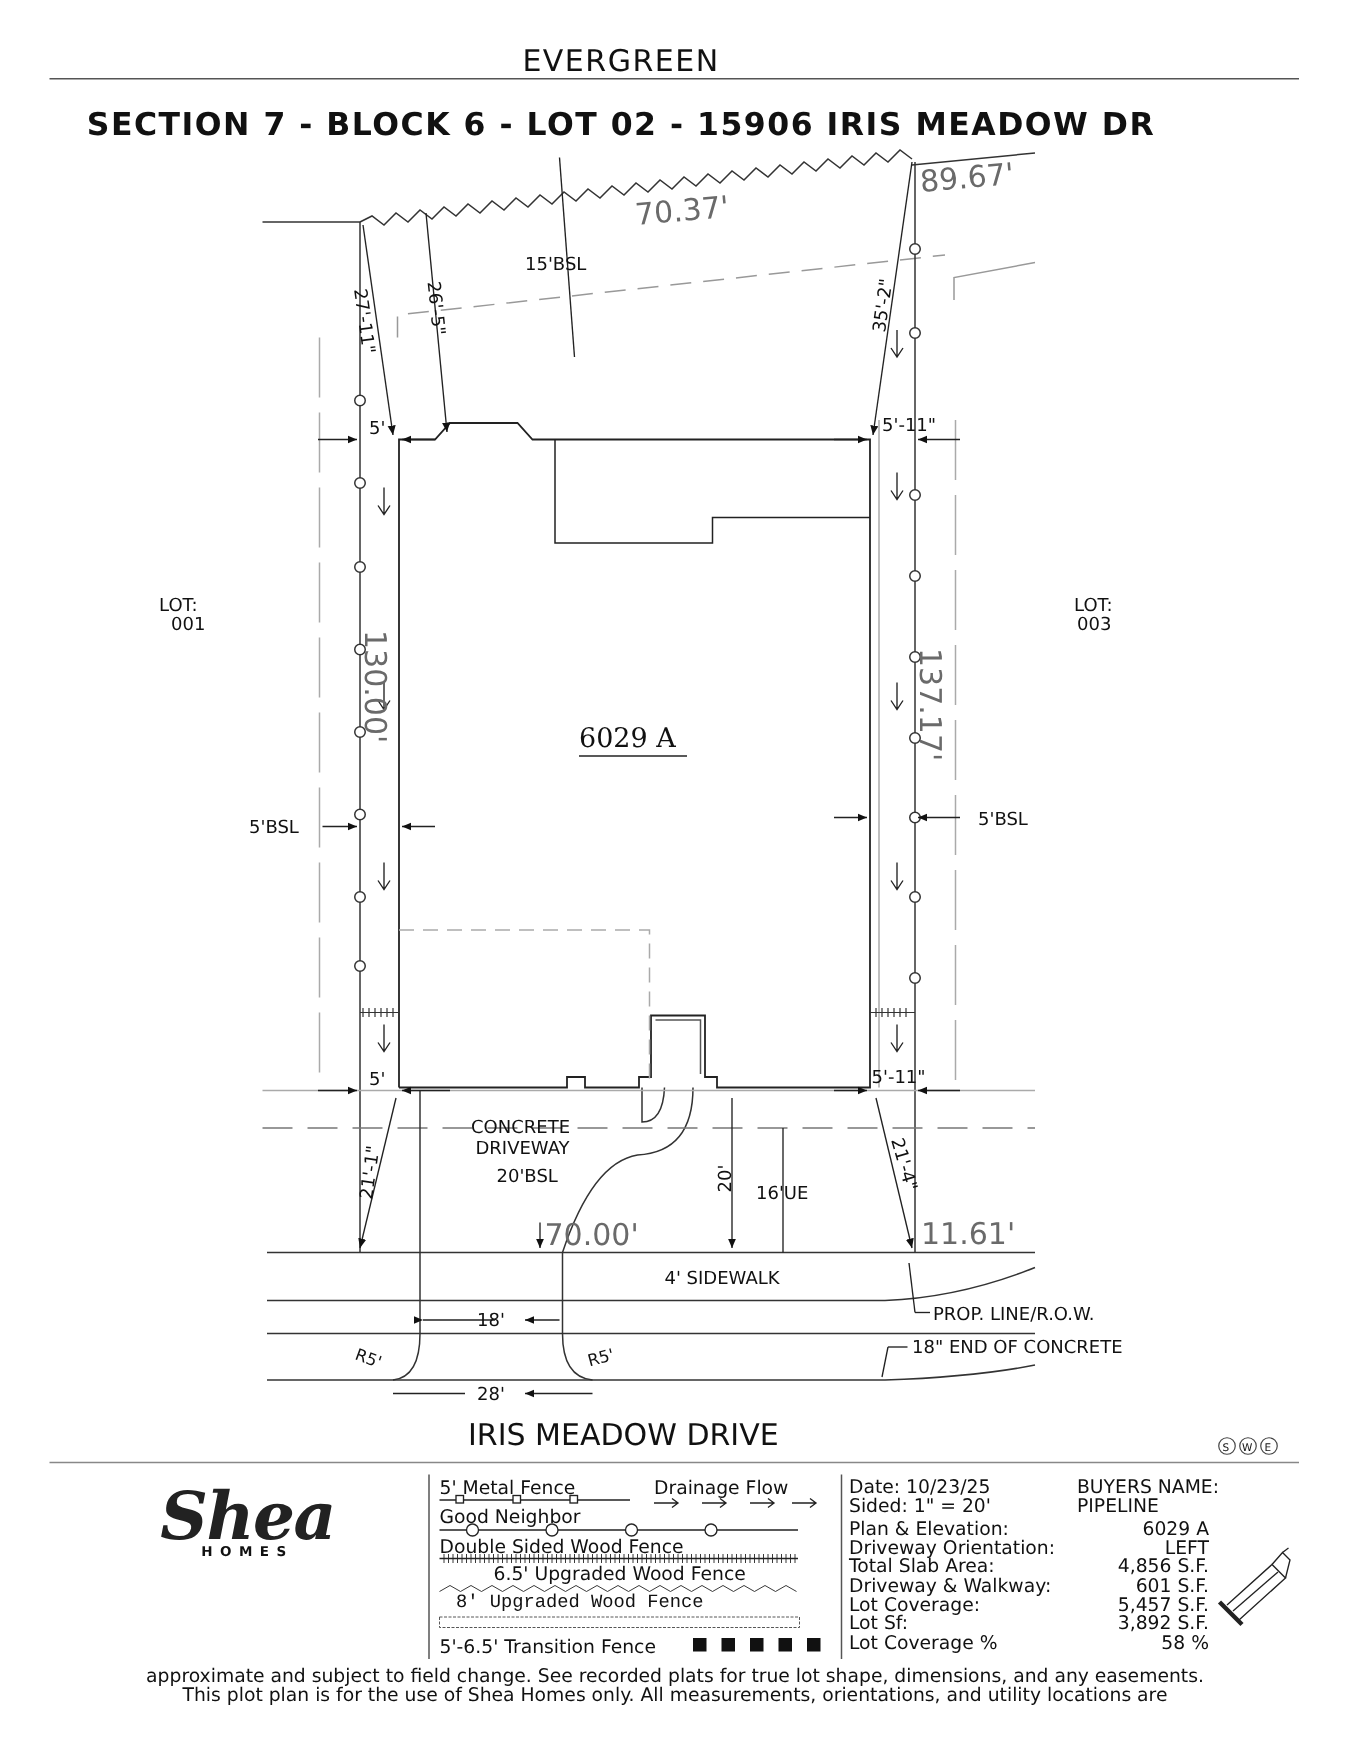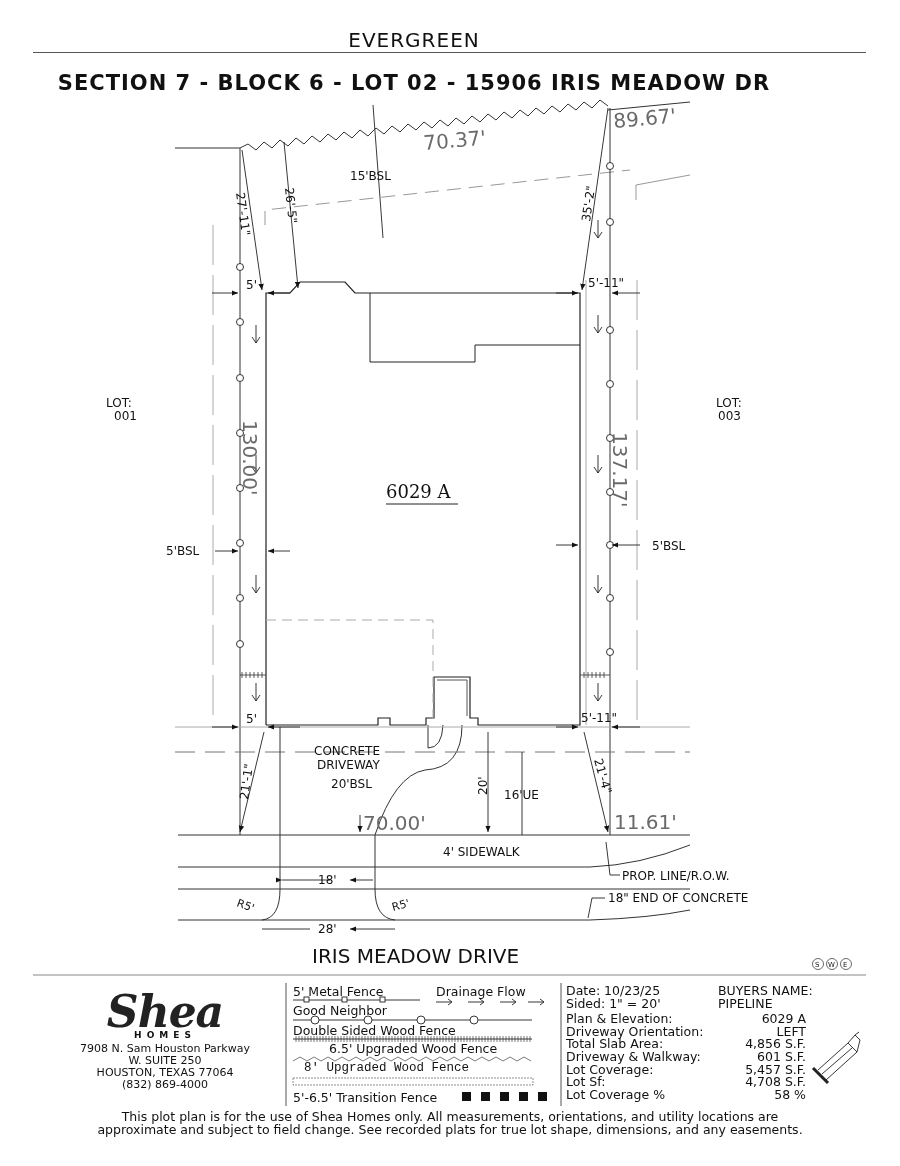--- a/index.html
+++ b/index.html
@@ -239,26 +239,20 @@
     <path d="M818,1070 L848,1043 L857,1052 L826,1080"></path>
     <path d="M848,1043 L855,1035 L860,1040 L857,1052"></path>
     <line x1="855" y1="1035" x2="859" y2="1032"></line>
     <line x1="822" y1="1074" x2="852" y2="1048"></line>
   </g>
 </svg>
 
 <div class="co">
   <div class="logo">Shea</div>
   <div class="homes">HOMES</div>
-  <div class="addr">
-    <div>7908 N. Sam Houston Parkway</div>
-    <div>W. SUITE 250</div>
-    <div>HOUSTON, TEXAS 77064</div>
-    <div>(832) 869-4000</div>
-  </div>
 </div>
 
 <div class="legend">
   <div class="abs" style="left:7px;top:1px;">5' Metal Fence</div>
   <div class="abs" style="left:150px;top:1px;">Drainage Flow</div>
   <div class="abs" style="left:7px;top:20px;">Good Neighbor</div>
   <div class="abs" style="left:7px;top:40px;">Double Sided Wood Fence</div>
   <div class="abs" style="left:7px;top:58px;margin-left:36px;">6.5' Upgraded Wood Fence</div>
   <div class="abs" style="left:18px;top:78px;font-family:Liberation Mono, monospace;">8' Upgraded Wood Fence</div>
   <div class="abs" style="left:7px;top:107px;">5'-6.5' Transition Fence</div>
@@ -282,28 +276,28 @@
   <div class="info-row">
       <span>Driveway &amp; Walkway:</span>
       <span class="v">601 S.F.</span>
     </div>
   <div class="info-row">
       <span>Lot Coverage:</span>
       <span class="v">5,457 S.F.</span>
     </div>
   <div class="info-row">
       <span>Lot Sf:</span>
-      <span class="v">4,708 S.F.</span>
+      <span class="v">3,892 S.F.</span>
     </div>
   <div class="info-row">
       <span>Lot Coverage %</span>
       <span class="v">58 %</span>
     </div>
 </div>
 <div class="buyer">
   <div>BUYERS NAME:</div>
   <div>PIPELINE</div>
 </div>
 
 <div class="disclaimer">
+  <div>approximate and subject to field change. See recorded plats for true lot shape, dimensions, and any easements.</div>
   <div>This plot plan is for the use of Shea Homes only. All measurements, orientations, and utility locations are</div>
-  <div>approximate and subject to field change. See recorded plats for true lot shape, dimensions, and any easements.</div>
 </div>
 
 </body></html>

